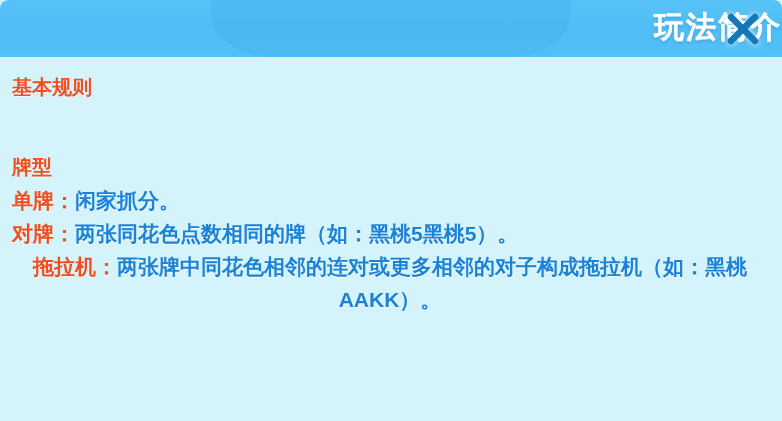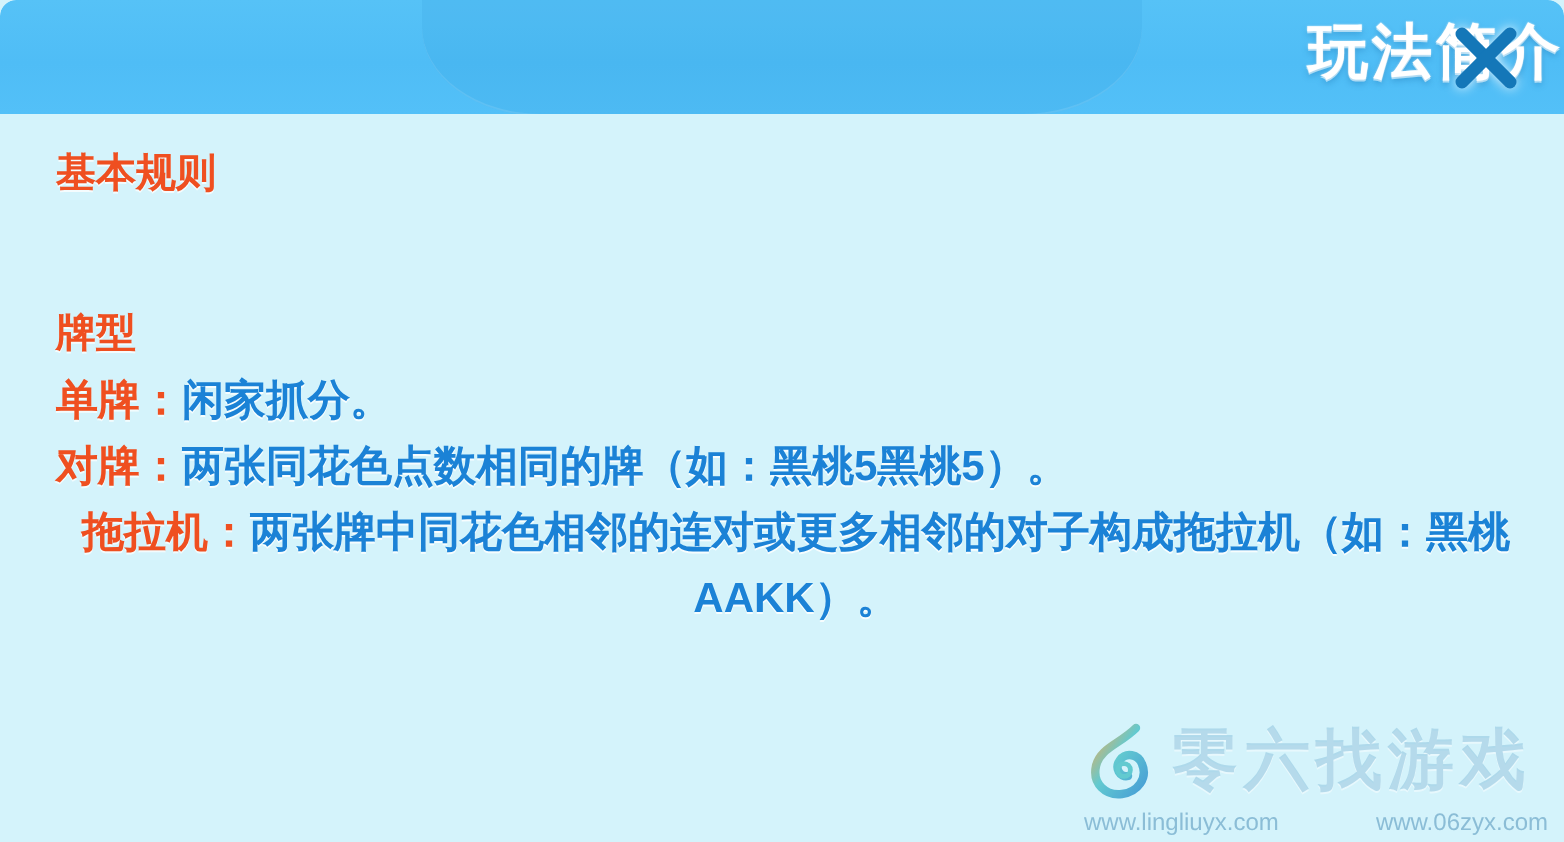--- a/index.html
+++ b/index.html
@@ -87,21 +87,21 @@
     filter: drop-shadow(0 0 3px rgba(255,255,255,0.85));
   }
 
   
   .content {
     position: absolute;
     left: 0;
     top: 57px;
     width: 782px;
     height: 364px;
-    padding: 14px 14px 0 28px;
+    padding: 14px 14px 0 12px;
     box-sizing: border-box;
     background: #d4f3fb;
   }
 
   .line {
     font-size: 21px;
     line-height: 33px;
     white-space: nowrap;
     letter-spacing: 0px;
   }
@@ -203,32 +203,14 @@
     <div class="line">
       <span class="lbl">对牌：</span><span class="val">两张同花色点数相同的牌（如：黑桃5黑桃5）。</span>
     </div>
 
     <div class="line wrap">
       <span class="lbl">拖拉机：</span><span class="val">两张牌中同花色相邻的连对或更多相邻的对子构成拖拉机（如：黑桃AAKK）。</span>
     </div>
 
   </div>
 
-  <div class="watermark">
-    <svg class="wm-logo" viewBox="0 0 40 40">
-      <defs>
-        <linearGradient id="wmg" x1="0" y1="0" x2="1" y2="1">
-          <stop offset="0%" stop-color="#f0a23c"></stop>
-          <stop offset="45%" stop-color="#4fc3c9"></stop>
-          <stop offset="100%" stop-color="#2f8fd0"></stop>
-        </linearGradient>
-      </defs>
-      <path d="M26 3 C18 11, 8 13, 6 22 C4 31, 11 37, 19 36 C27 35, 32 28, 29 21 C27 16, 21 15, 18 19 C15 23, 18 28, 22 27" fill="none" stroke="url(#wmg)" stroke-width="4.2" stroke-linecap="round"></path>
-      <circle cx="20" cy="24" r="3.2" fill="none" stroke="#4fc3c9" stroke-width="2.4"></circle>
-    </svg>
-    <div class="wm-brand">零六找游戏</div>
-    <div class="wm-urls">
-      <span>www.lingliuyx.com</span>
-      <span>www.06zyx.com</span>
-    </div>
-  </div>
 
 </div>
 
 </body></html>

